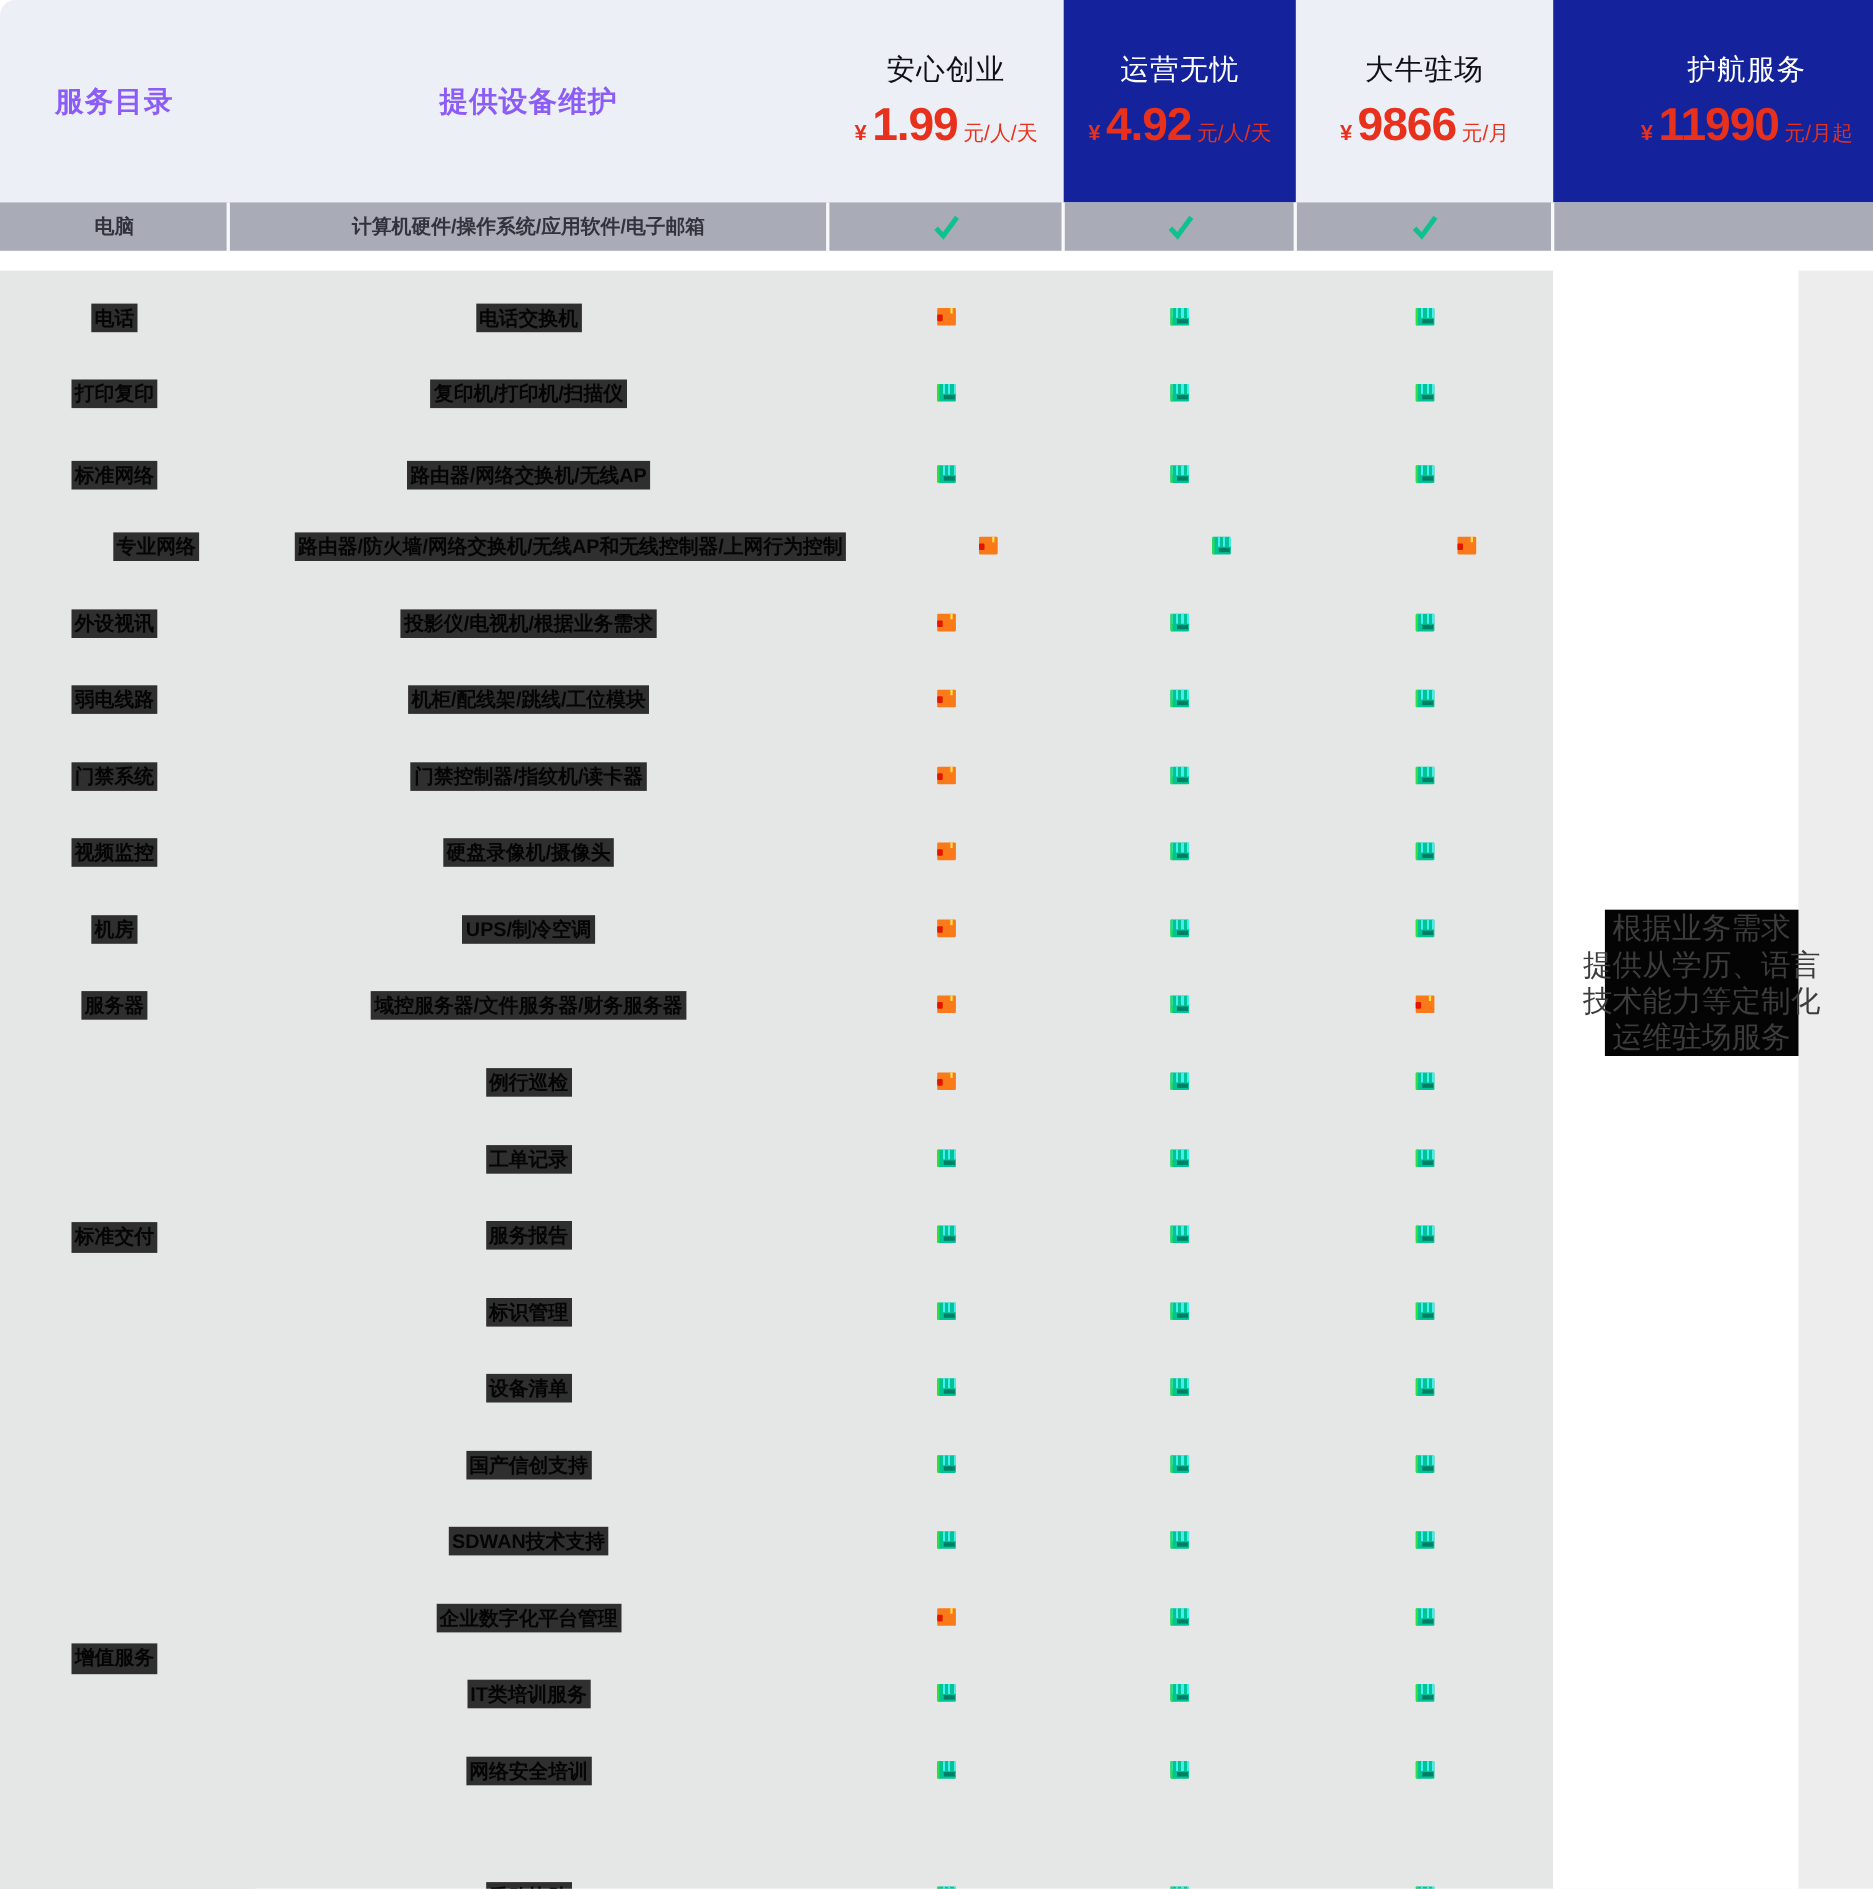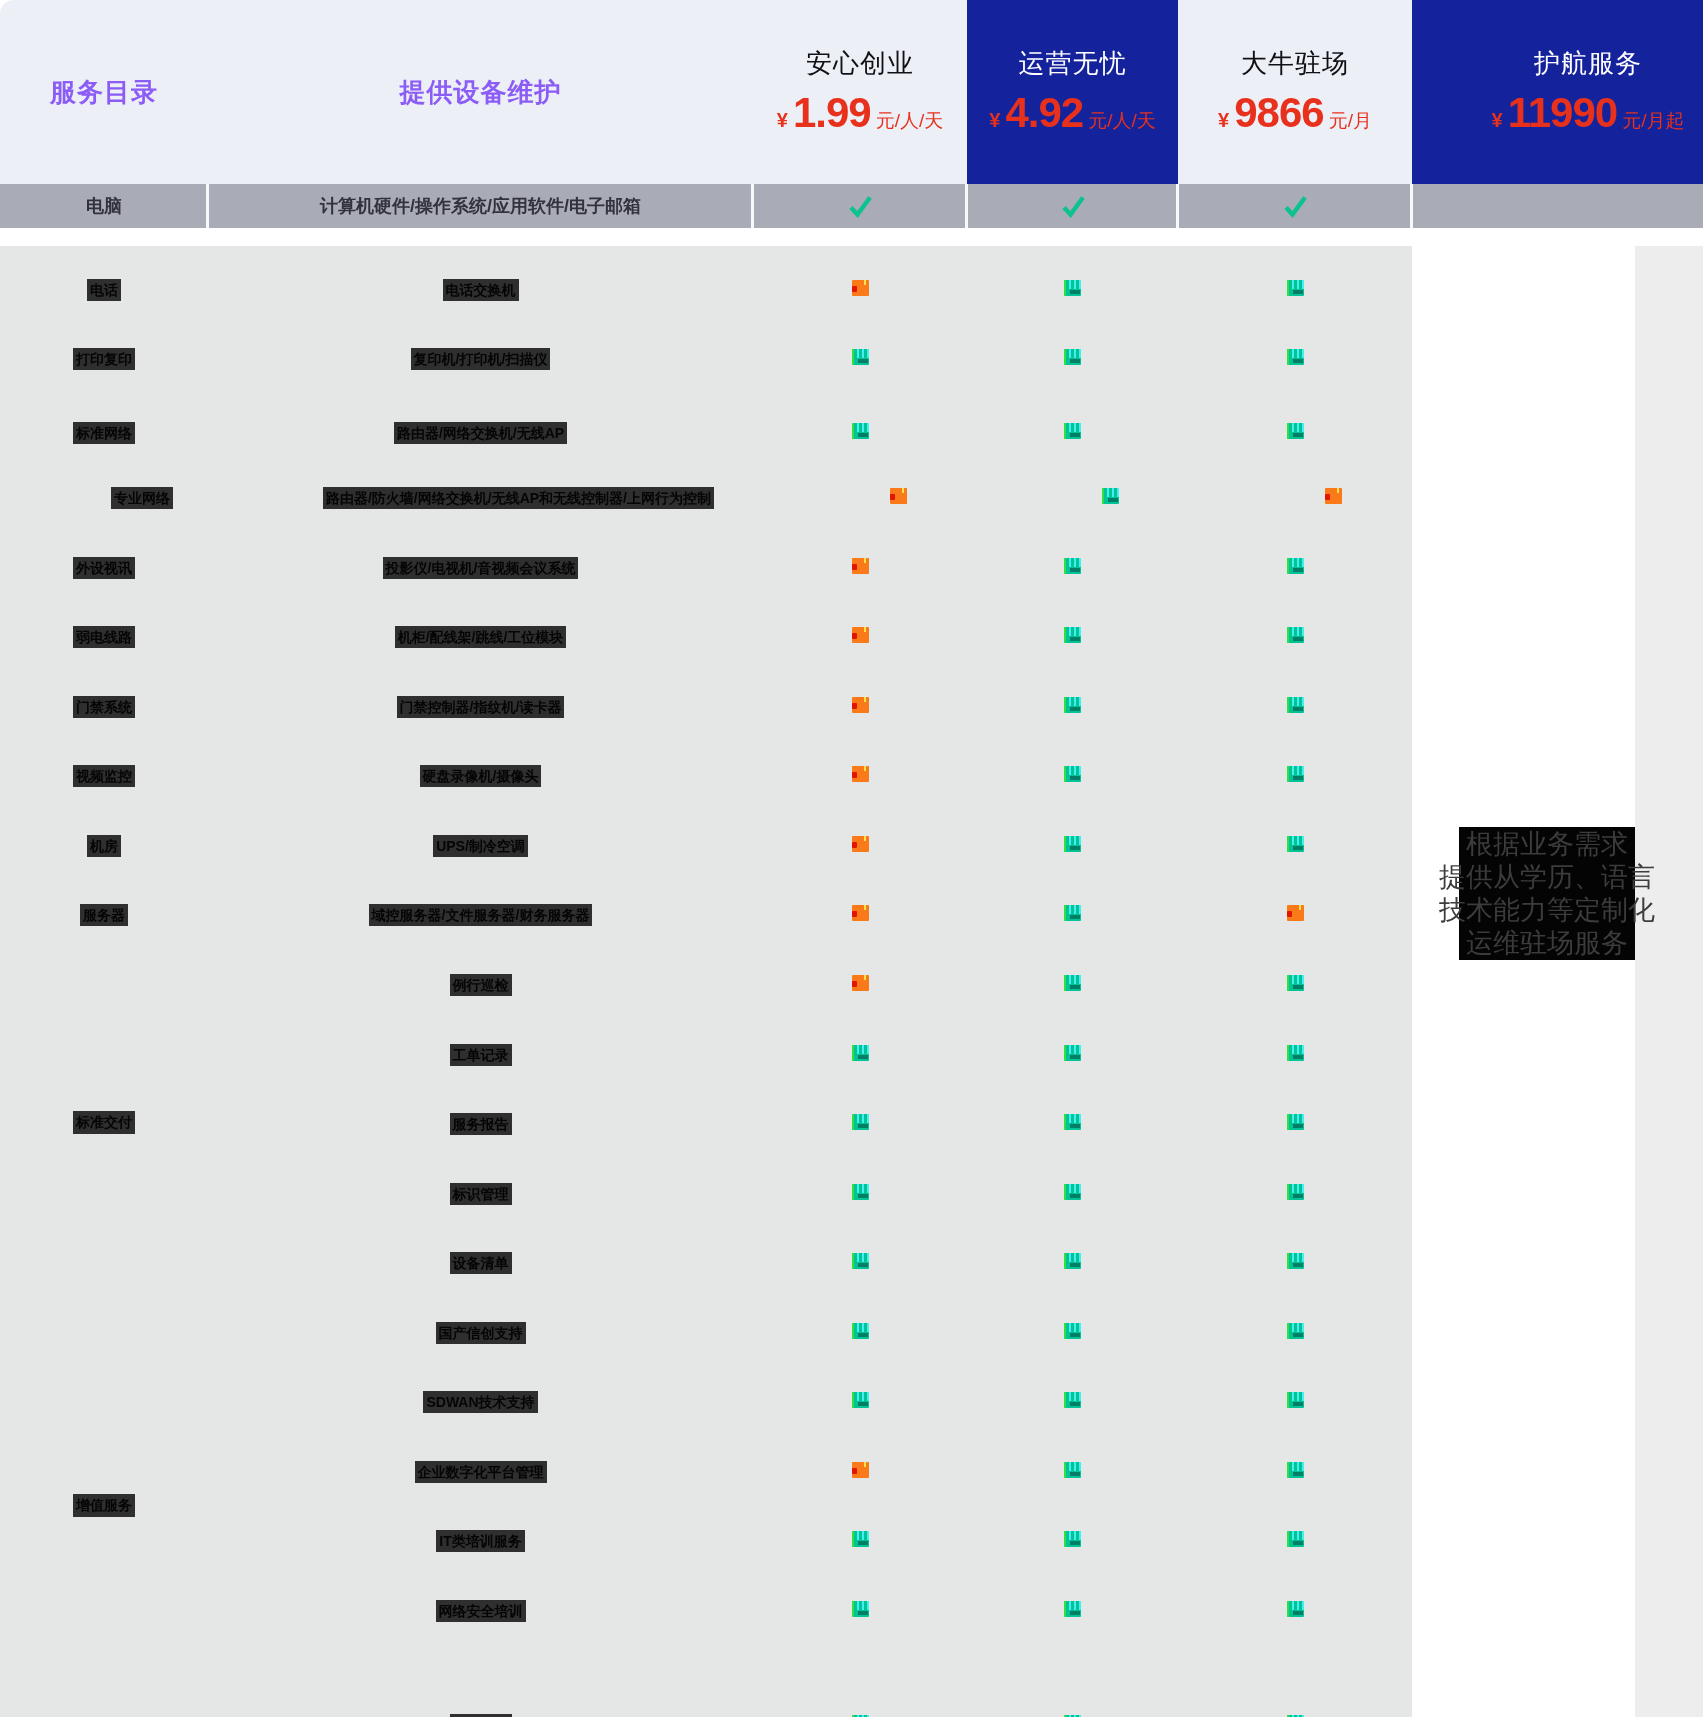--- a/index.html
+++ b/index.html
@@ -39,21 +39,21 @@
   .body-left{position:absolute;left:0;top:246px;width:1412px;height:1471px;background:#E5E6E6;}
   .body-mid{position:absolute;left:1412px;top:246px;width:223px;height:1471px;background:#ffffff;}
   .body-right{position:absolute;left:1635px;top:246px;width:68px;height:1471px;background:#EDEDED;}
 
   .trow{
     position:absolute;left:0;width:1703px;height:70px;
     display:grid;grid-template-columns:208px 545px 214px 211px 234px 291px;
     align-items:center;justify-items:center;
   }
   .hl{
-    background:#2F2F2F;color:#050505;font-size:14px;font-weight:700;
+    background:#2F2F2F;color:#050505;font-size:18px;font-weight:700;
     padding:3px 3px;line-height:1.2;white-space:nowrap;
   }
   .group-label{position:absolute;left:0;width:208px;text-align:center;}
   .group-label .hl{display:inline-block;}
 
   
   .ic{position:relative;width:17px;height:16px;border-radius:1px;display:inline-block;}
   .ic-green{background:#00C495;box-shadow:inset 2px 0 0 #2FE040;}
   .ic-green::before{
     content:"";position:absolute;left:2px;top:0;right:0;height:9px;
@@ -182,21 +182,21 @@
     <div class="trow" style="top: 463px; padding-left: 38px;">
       <div><span class="hl">专业网络</span></div>
       <div><span class="hl">路由器/防火墙/网络交换机/无线AP和无线控制器/上网行为控制</span></div>
       <div><span class="ic ic-orange"></span></div>
       <div><span class="ic ic-green"></span></div>
       <div><span class="ic ic-orange"></span></div>
       <div></div>
     </div>
     <div class="trow" style="top: 533px;">
       <div><span class="hl">外设视讯</span></div>
-      <div><span class="hl">投影仪/电视机/音视频会议系统</span></div>
+      <div><span class="hl">投影仪/电视机/根据业务需求</span></div>
       <div><span class="ic ic-orange"></span></div>
       <div><span class="ic ic-green"></span></div>
       <div><span class="ic ic-green"></span></div>
       <div></div>
     </div>
     <div class="trow" style="top: 602px;">
       <div><span class="hl">弱电线路</span></div>
       <div><span class="hl">机柜/配线架/跳线/工位模块</span></div>
       <div><span class="ic ic-orange"></span></div>
       <div><span class="ic ic-green"></span></div>

